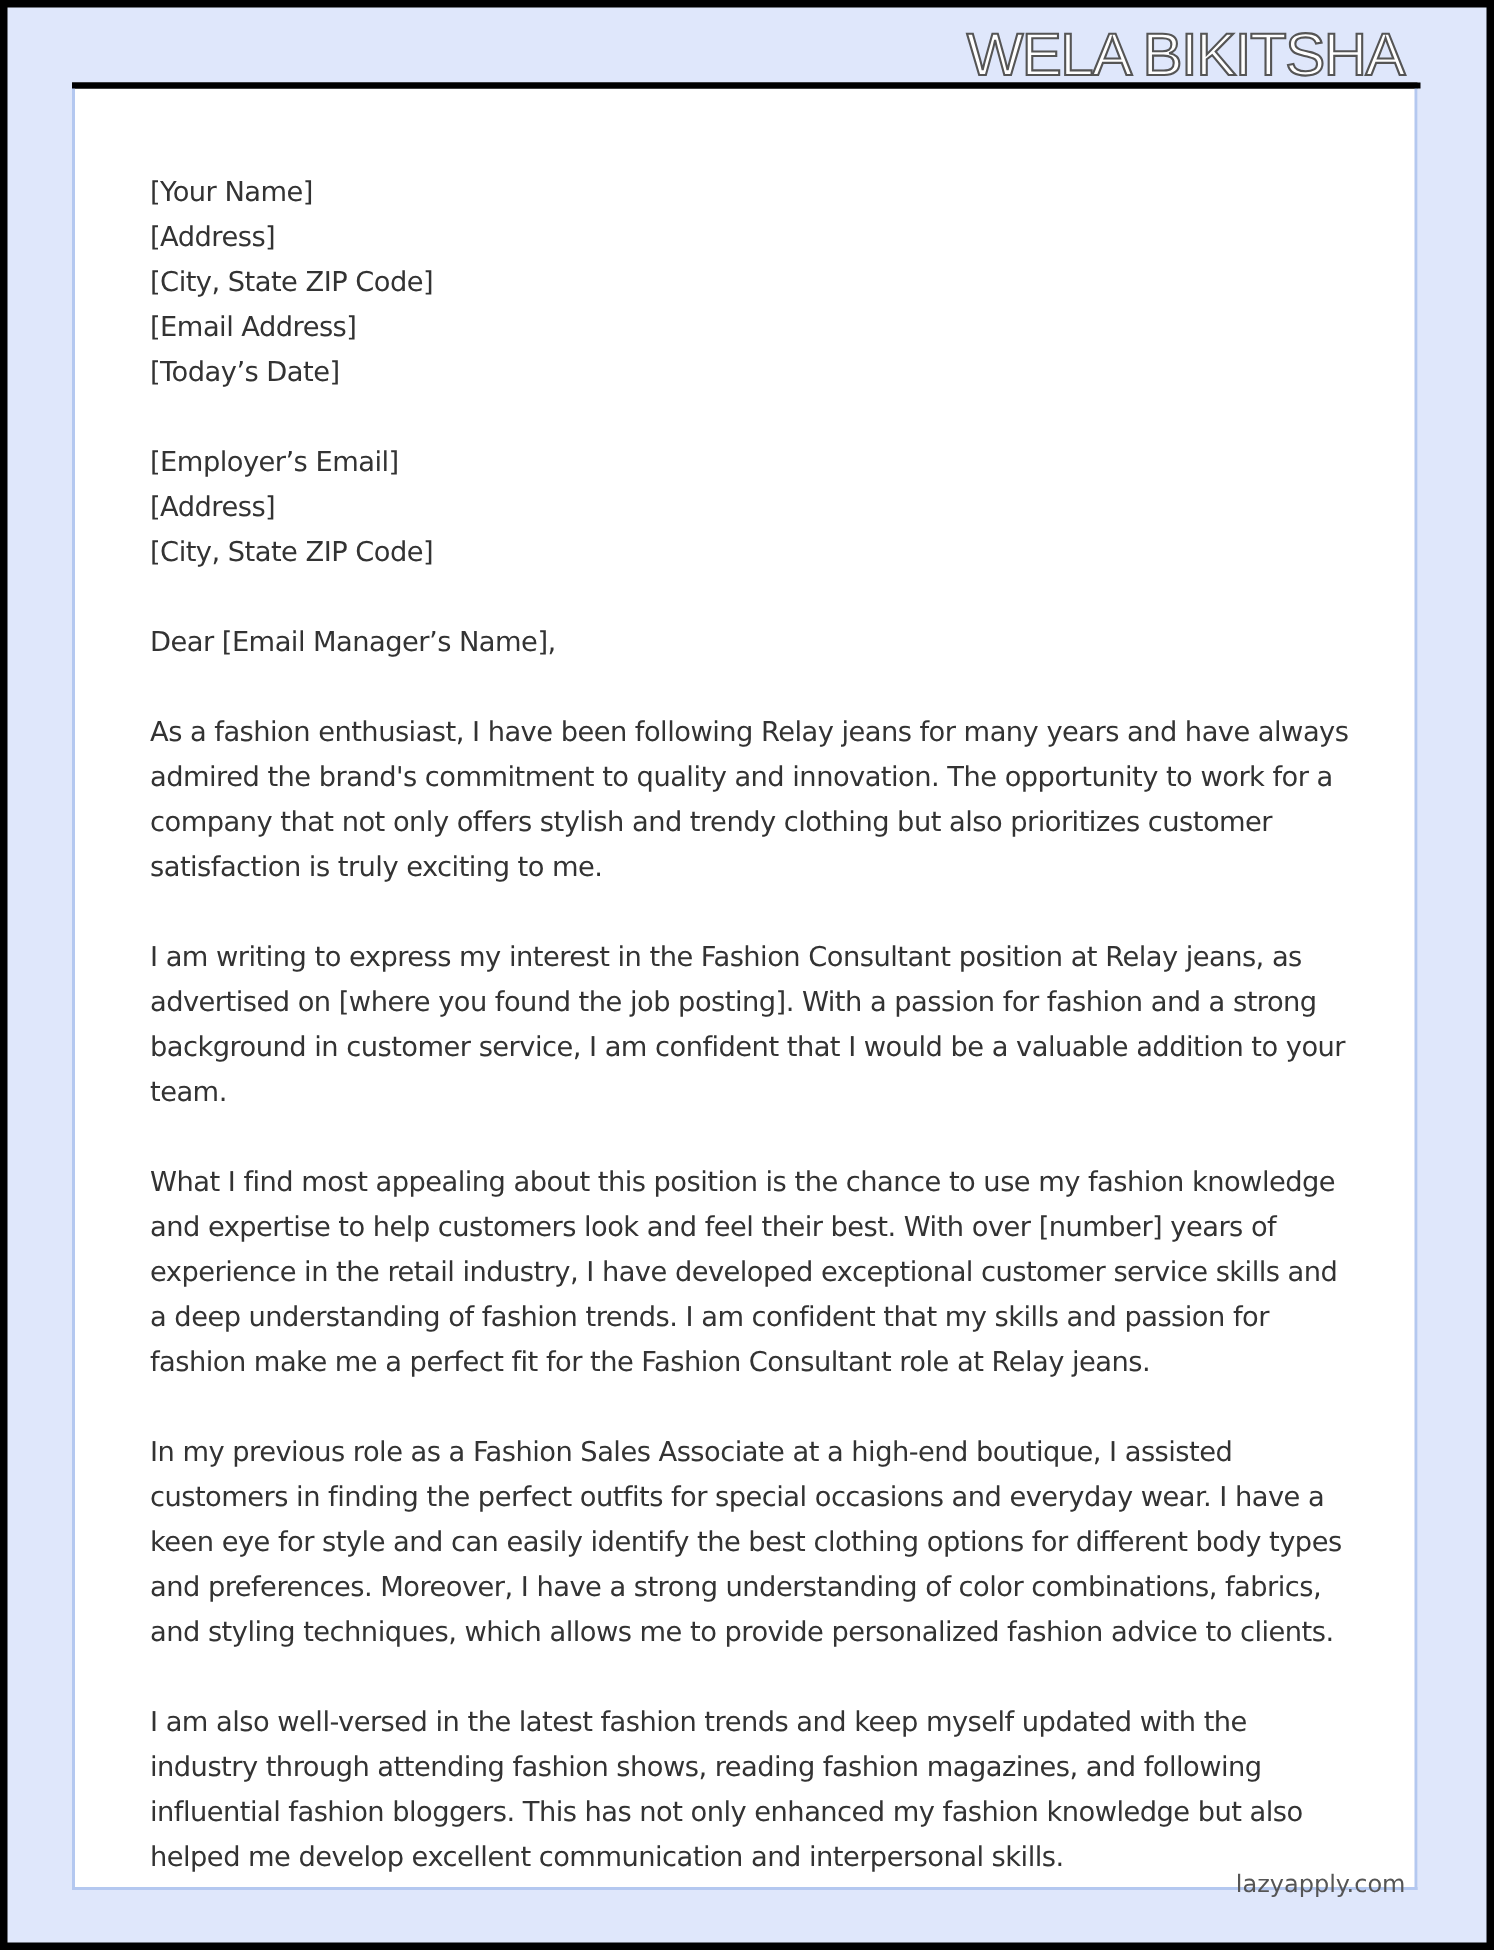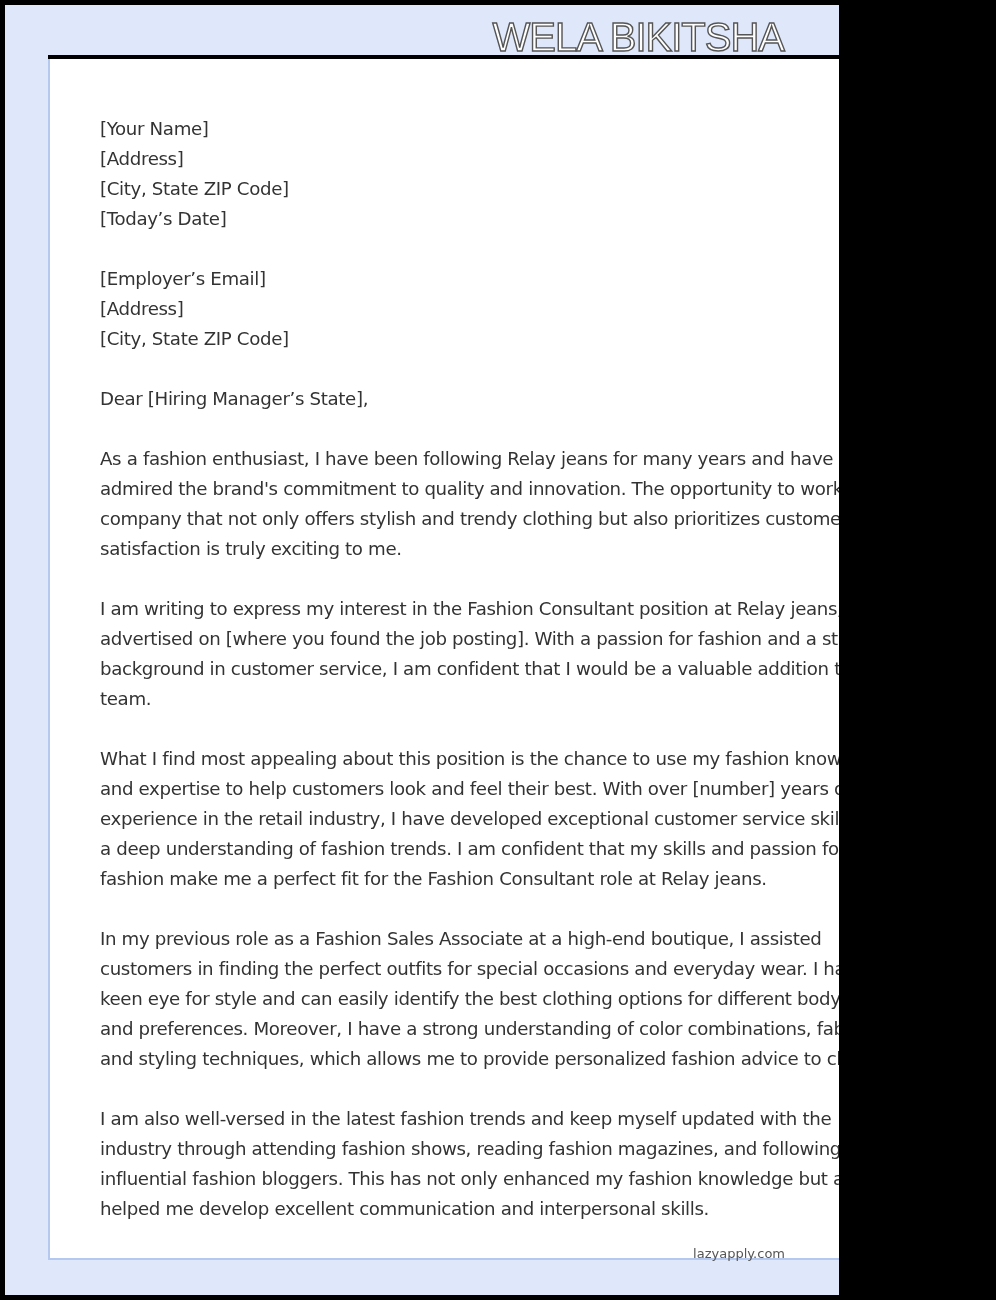--- a/index.html
+++ b/index.html
@@ -7,21 +7,21 @@
       width: 996px;
       height: 1300px;
       overflow: hidden;
       background: #000;
       position: relative;
       font-family: "DejaVu Sans", "Liberation Sans", sans-serif;
     }
     .frame {
       position: absolute;
       left: 5px; top: 5px;
-      width: 834px; height: 1290px;
+      width: 986px; height: 1290px;
       background: #dfe7fb;
       overflow: hidden;
     }
     .brand {
       position: absolute;
       right: 55px;
       top: 10px;
       font-family: "Liberation Sans", sans-serif;
       font-size: 40px;
       letter-spacing: -1px;
@@ -56,46 +56,47 @@
       font-size: 18.2px;
       line-height: 30px;
       letter-spacing: -0.35px;
     }
     .content p { margin: 12px 0 30px 0; }
     .content .line { display: block; }
     .watermark {
       position: absolute;
       right: 54px;
       top: 1241px;
-      font-size: 13px;
+      font-size: 16px;
       color: #555;
       font-family: "DejaVu Sans", sans-serif;
     }
   </style>
 </head>
 <body>
 
 <div class="frame">
   <div class="brand">WELA BIKITSHA</div>
   <div class="page"></div>
   <div class="topbar"></div>
 
   <div class="content">
     <p>
       <span class="line">[Your Name]</span>
       <span class="line">[Address]</span>
       <span class="line">[City, State ZIP Code]</span>
+      <span class="line">[Email Address]</span>
       <span class="line">[Today’s Date]</span>
     </p>
     <p>
       <span class="line">[Employer’s Email]</span>
       <span class="line">[Address]</span>
       <span class="line">[City, State ZIP Code]</span>
     </p>
-    <p>Dear [Hiring Manager’s State],</p>
+    <p>Dear [Email Manager’s Name],</p>
     <p>As a fashion enthusiast, I have been following Relay jeans for many years and have always admired the brand's commitment to quality and innovation. The opportunity to work for a company that not only offers stylish and trendy clothing but also prioritizes customer satisfaction is truly exciting to me.</p>
     <p>I am writing to express my interest in the Fashion Consultant position at Relay jeans, as advertised on [where you found the job posting]. With a passion for fashion and a strong background in customer service, I am confident that I would be a valuable addition to your team.</p>
     <p>What I find most appealing about this position is the chance to use my fashion knowledge and expertise to help customers look and feel their best. With over [number] years of experience in the retail industry, I have developed exceptional customer service skills and a deep understanding of fashion trends. I am confident that my skills and passion for fashion make me a perfect fit for the Fashion Consultant role at Relay jeans.</p>
     <p>In my previous role as a Fashion Sales Associate at a high-end boutique, I assisted customers in finding the perfect outfits for special occasions and everyday wear. I have a keen eye for style and can easily identify the best clothing options for different body types and preferences. Moreover, I have a strong understanding of color combinations, fabrics, and styling techniques, which allows me to provide personalized fashion advice to clients.</p>
     <p>I am also well-versed in the latest fashion trends and keep myself updated with the industry through attending fashion shows, reading fashion magazines, and following influential fashion bloggers. This has not only enhanced my fashion knowledge but also helped me develop excellent communication and interpersonal skills.</p>
   </div>
 
   <div class="watermark">lazyapply.com</div>
 </div>
 

